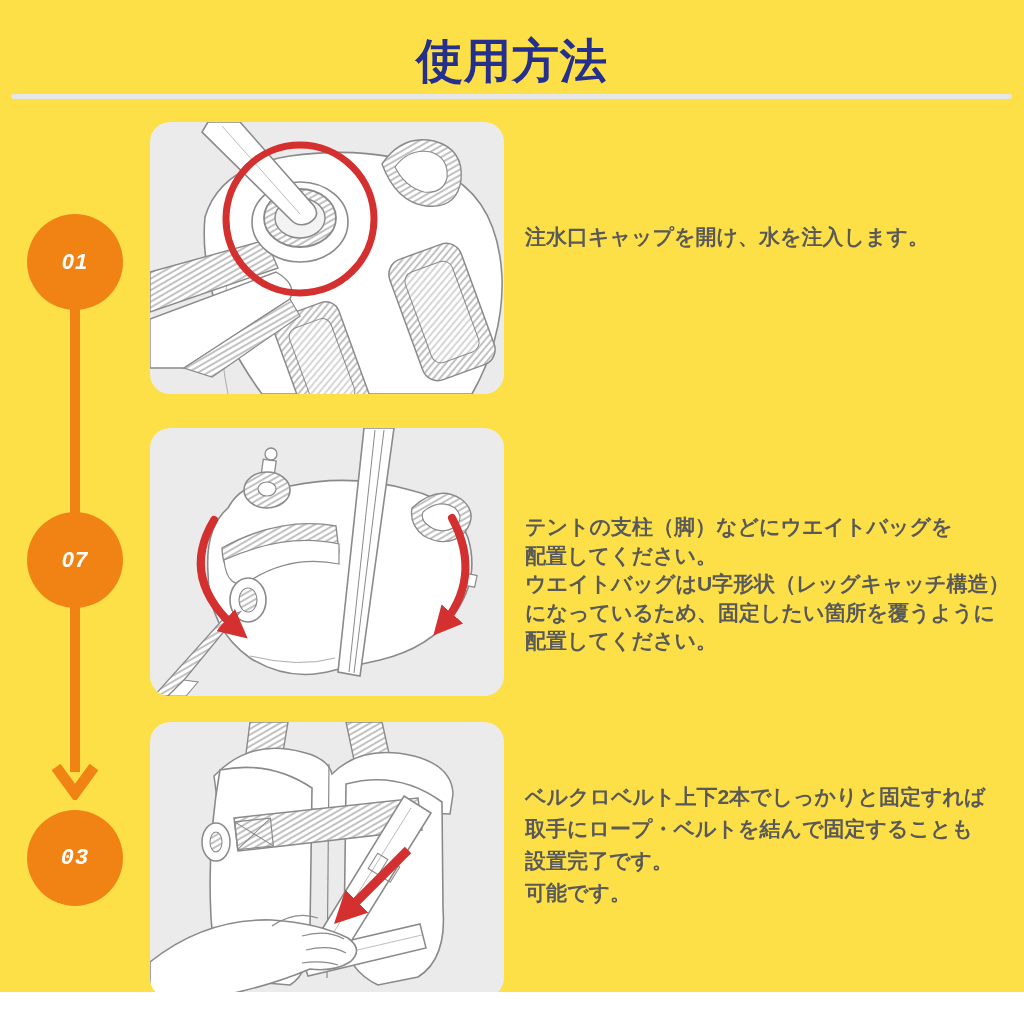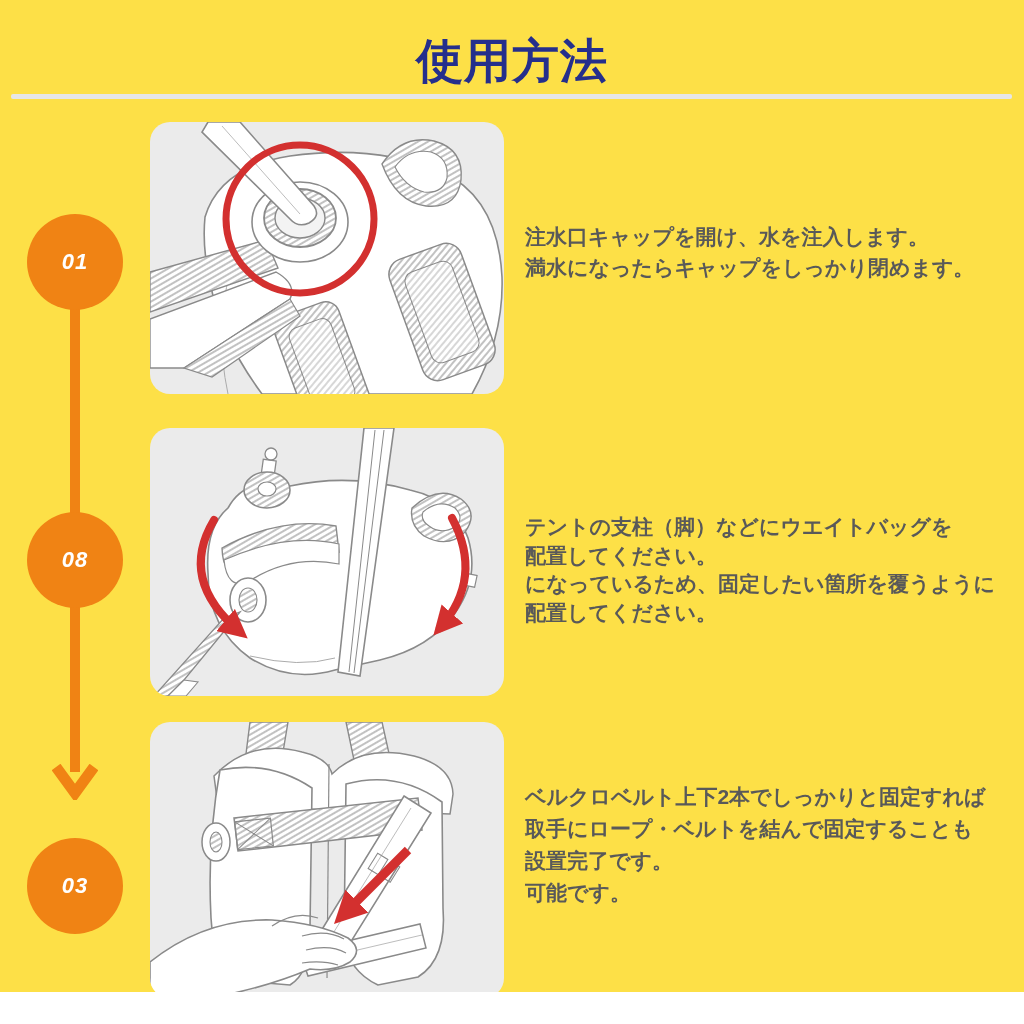--- a/index.html
+++ b/index.html
@@ -35,21 +35,21 @@
   #panel-2{top:428px;height:268px;}
   #panel-3{top:722px;height:276px;}
   .step-badge{
     position:absolute;left:27px;width:96px;height:96px;border-radius:50%;
     background:var(--accent-orange);display:flex;align-items:center;justify-content:center;
     color:#fff;font-size:22px;font-weight:700;font-style:italic;letter-spacing:1px;
     z-index:3;
   }
   #badge-1{top:214px;}
   #badge-2{top:512px;}
-  #badge-3{top:838px;}
+  #badge-3{top:810px;font-family:Liberation Mono, monospace;}
   .connector-line{
     position:absolute;left:70px;top:306px;width:10px;height:466px;
     background:var(--accent-orange);z-index:1;
   }
   .connector-arrow{
     position:absolute;left:52px;top:764px;width:46px;height:36px;z-index:2;
   }
   .connector-arrow path{stroke:var(--accent-orange);stroke-width:11;fill:none;}
   .step-text{
     position:absolute;left:525px;width:488px;
@@ -77,21 +77,21 @@
       <marker id="arrowhead" viewBox="0 0 10 10" refX="6.5" refY="5" markerWidth="3.6" markerHeight="3.6" orient="auto-start-reverse">
         <path class="fill-red" d="M0 0 L10 5 L0 10 Z"></path>
       </marker>
     </defs>
   </svg>
 
   <div class="page-title">使用方法</div>
   <div class="divider"></div>
 
   <div class="step-badge" id="badge-1">01</div>
-  <div class="step-badge" id="badge-2">08</div>
+  <div class="step-badge" id="badge-2">07</div>
   <div class="step-badge" id="badge-3">03</div>
 
   <div class="connector-line"></div>
   <svg class="connector-arrow" viewBox="0 0 46 36">
     <path d="M4 3 L23 29 L42 3"></path>
   </svg>
 
   <div class="illus-panel" id="panel-1">
     <svg viewBox="0 0 354 272">
 
@@ -208,25 +208,25 @@
         <path d="M156 228 Q180 222 196 231" fill="none" stroke="#8a8a8a" stroke-width="1.2"></path>
         <path d="M152 241 Q172 238 188 243" fill="none" stroke="#8a8a8a" stroke-width="1.2"></path>
       </g>
 
       <path d="M258 128 L192 194" class="stroke-red" stroke-width="9" stroke-linecap="butt" marker-end="url(#arrowhead)"></path>
     </svg>
   </div>
 
   <div class="step-text" id="text-1">
       <div class="text-line">注水口キャップを開け、水を注入します。</div>
-      <div class="text-line">満水になったらキャップをしっかり閉めます。</div>
     </div>
   <div class="step-text" id="text-2">
       <div class="text-line">テントの支柱（脚）などにウエイトバッグを</div>
       <div class="text-line">配置してください。</div>
+      <div class="text-line">ウエイトバッグはU字形状（レッグキャッチ構造）</div>
       <div class="text-line">になっているため、固定したい箇所を覆うように</div>
       <div class="text-line">配置してください。</div>
     </div>
   <div class="step-text" id="text-3">
       <div class="text-line">ベルクロベルト上下2本でしっかりと固定すれば</div>
       <div class="text-line">取手にロープ・ベルトを結んで固定することも</div>
       <div class="text-line">設置完了です。</div>
       <div class="text-line">可能です。</div>
     </div>
 

